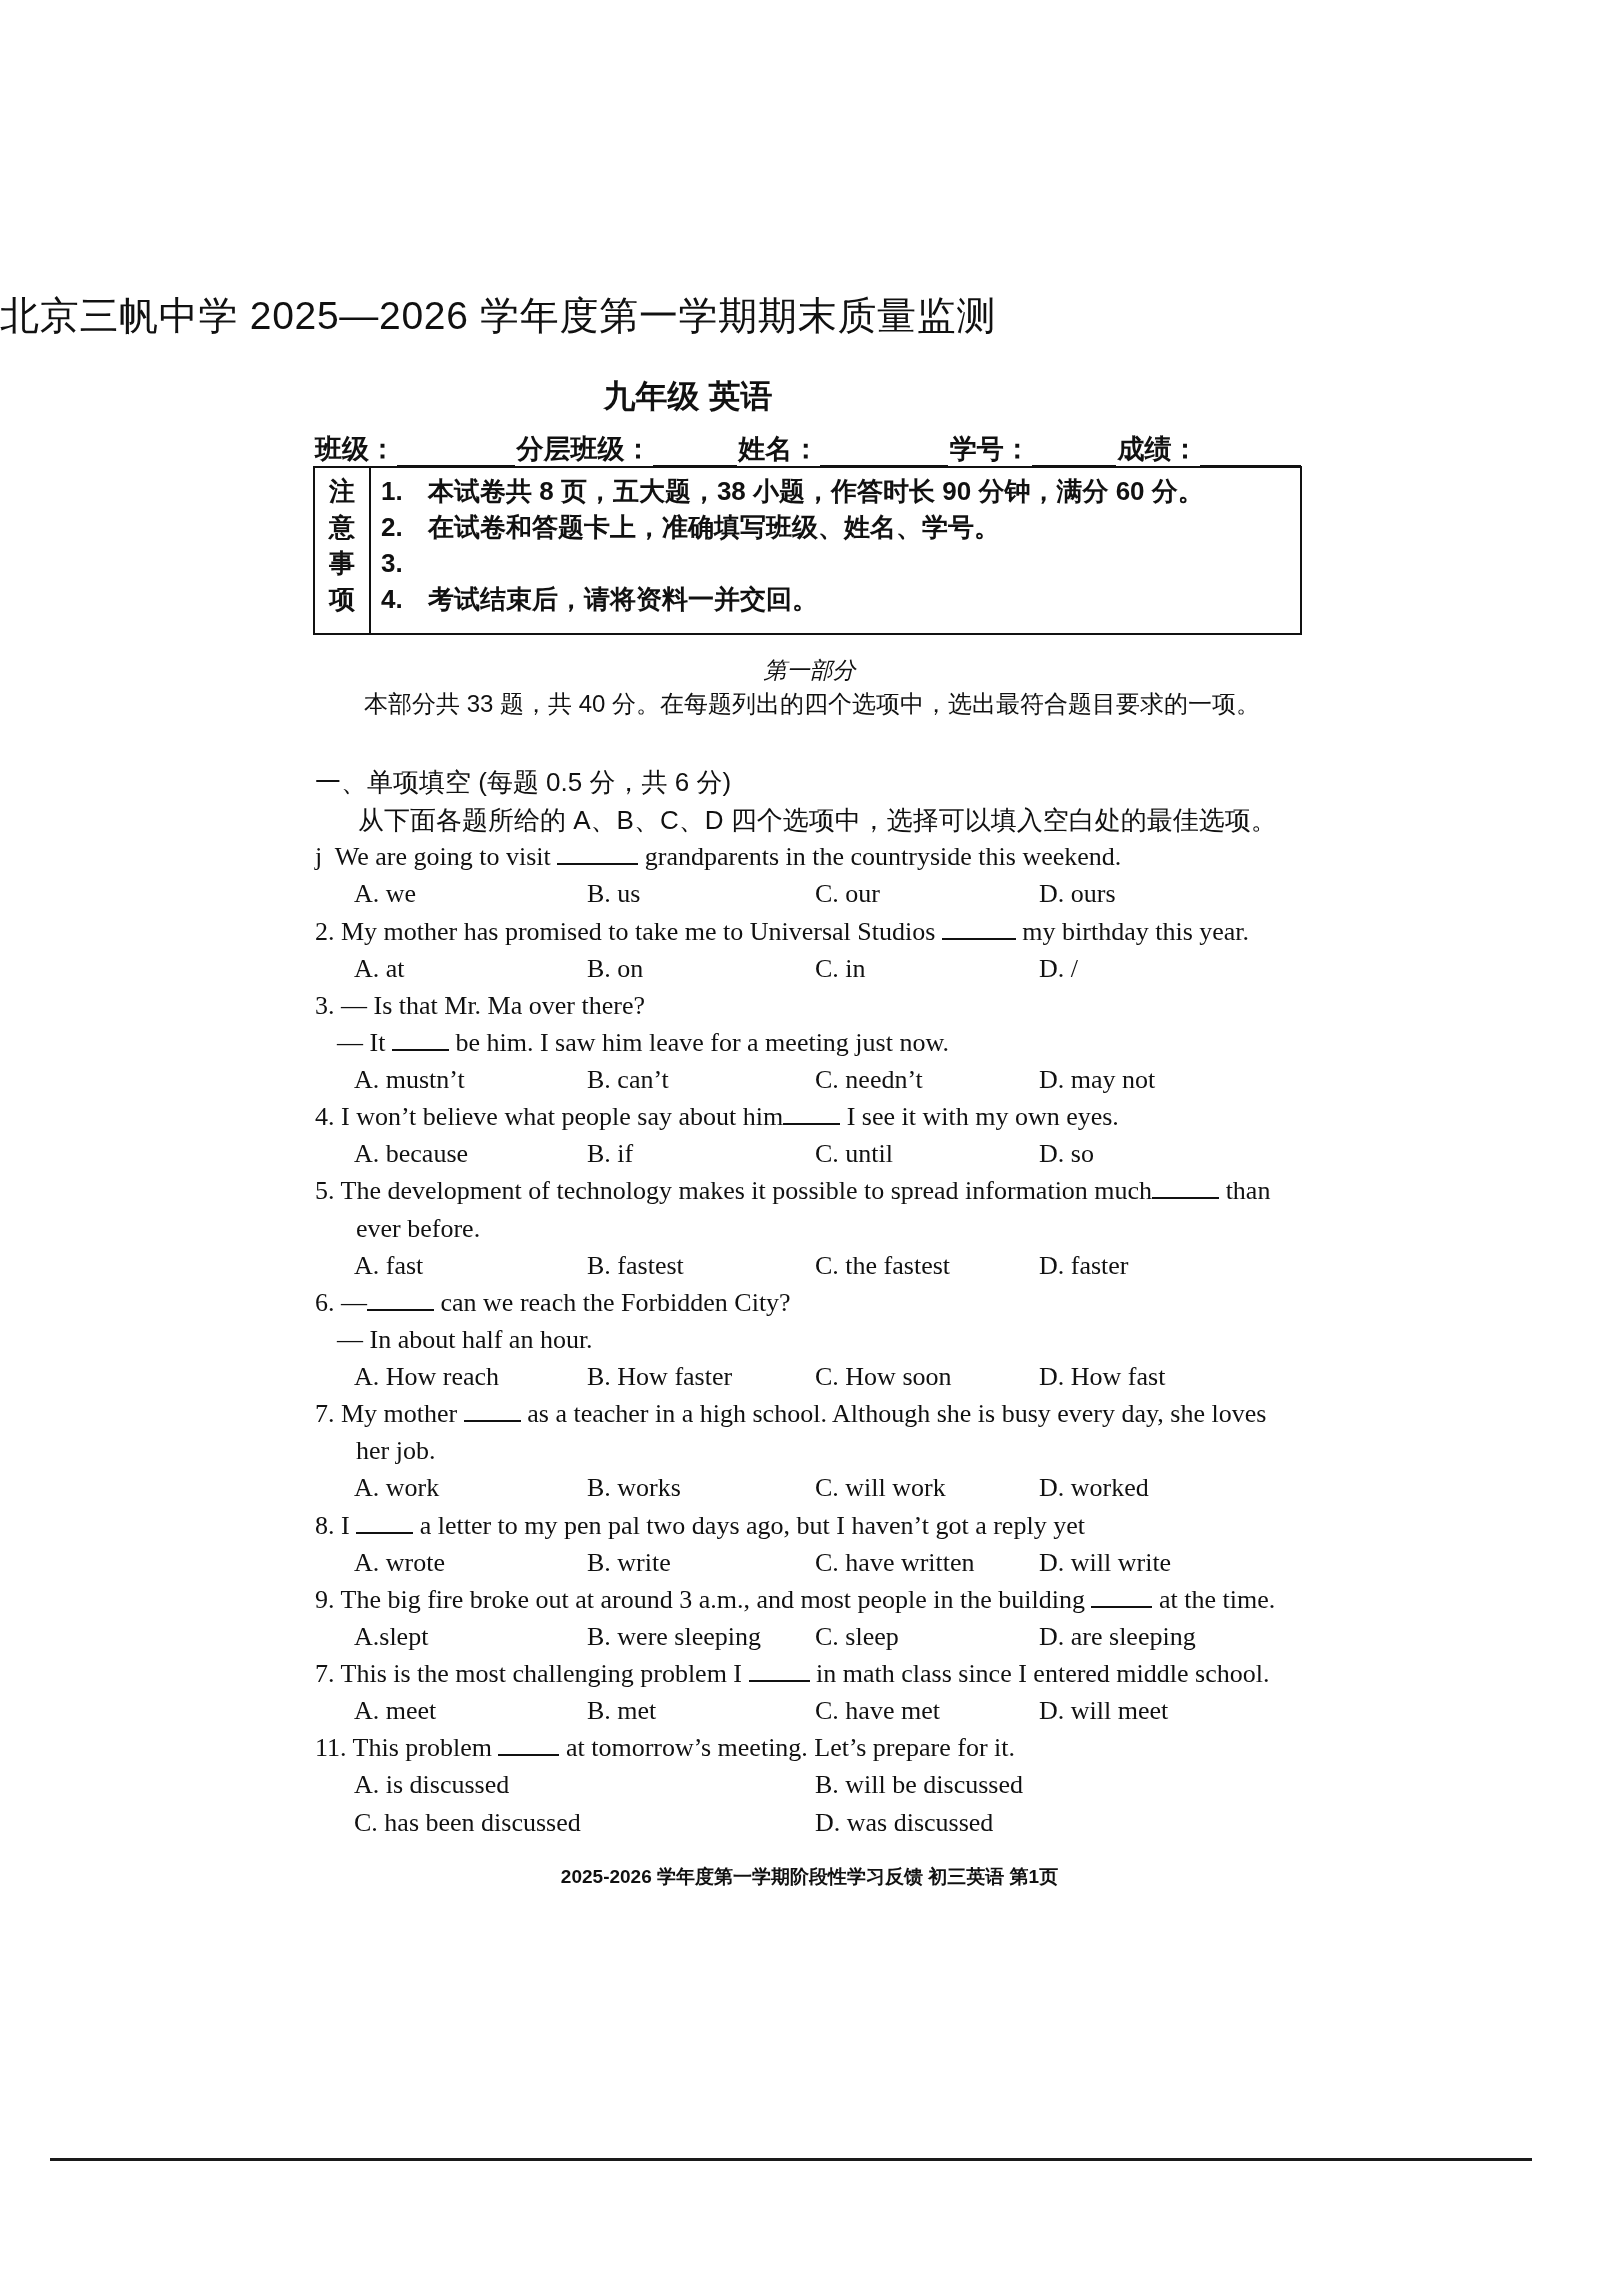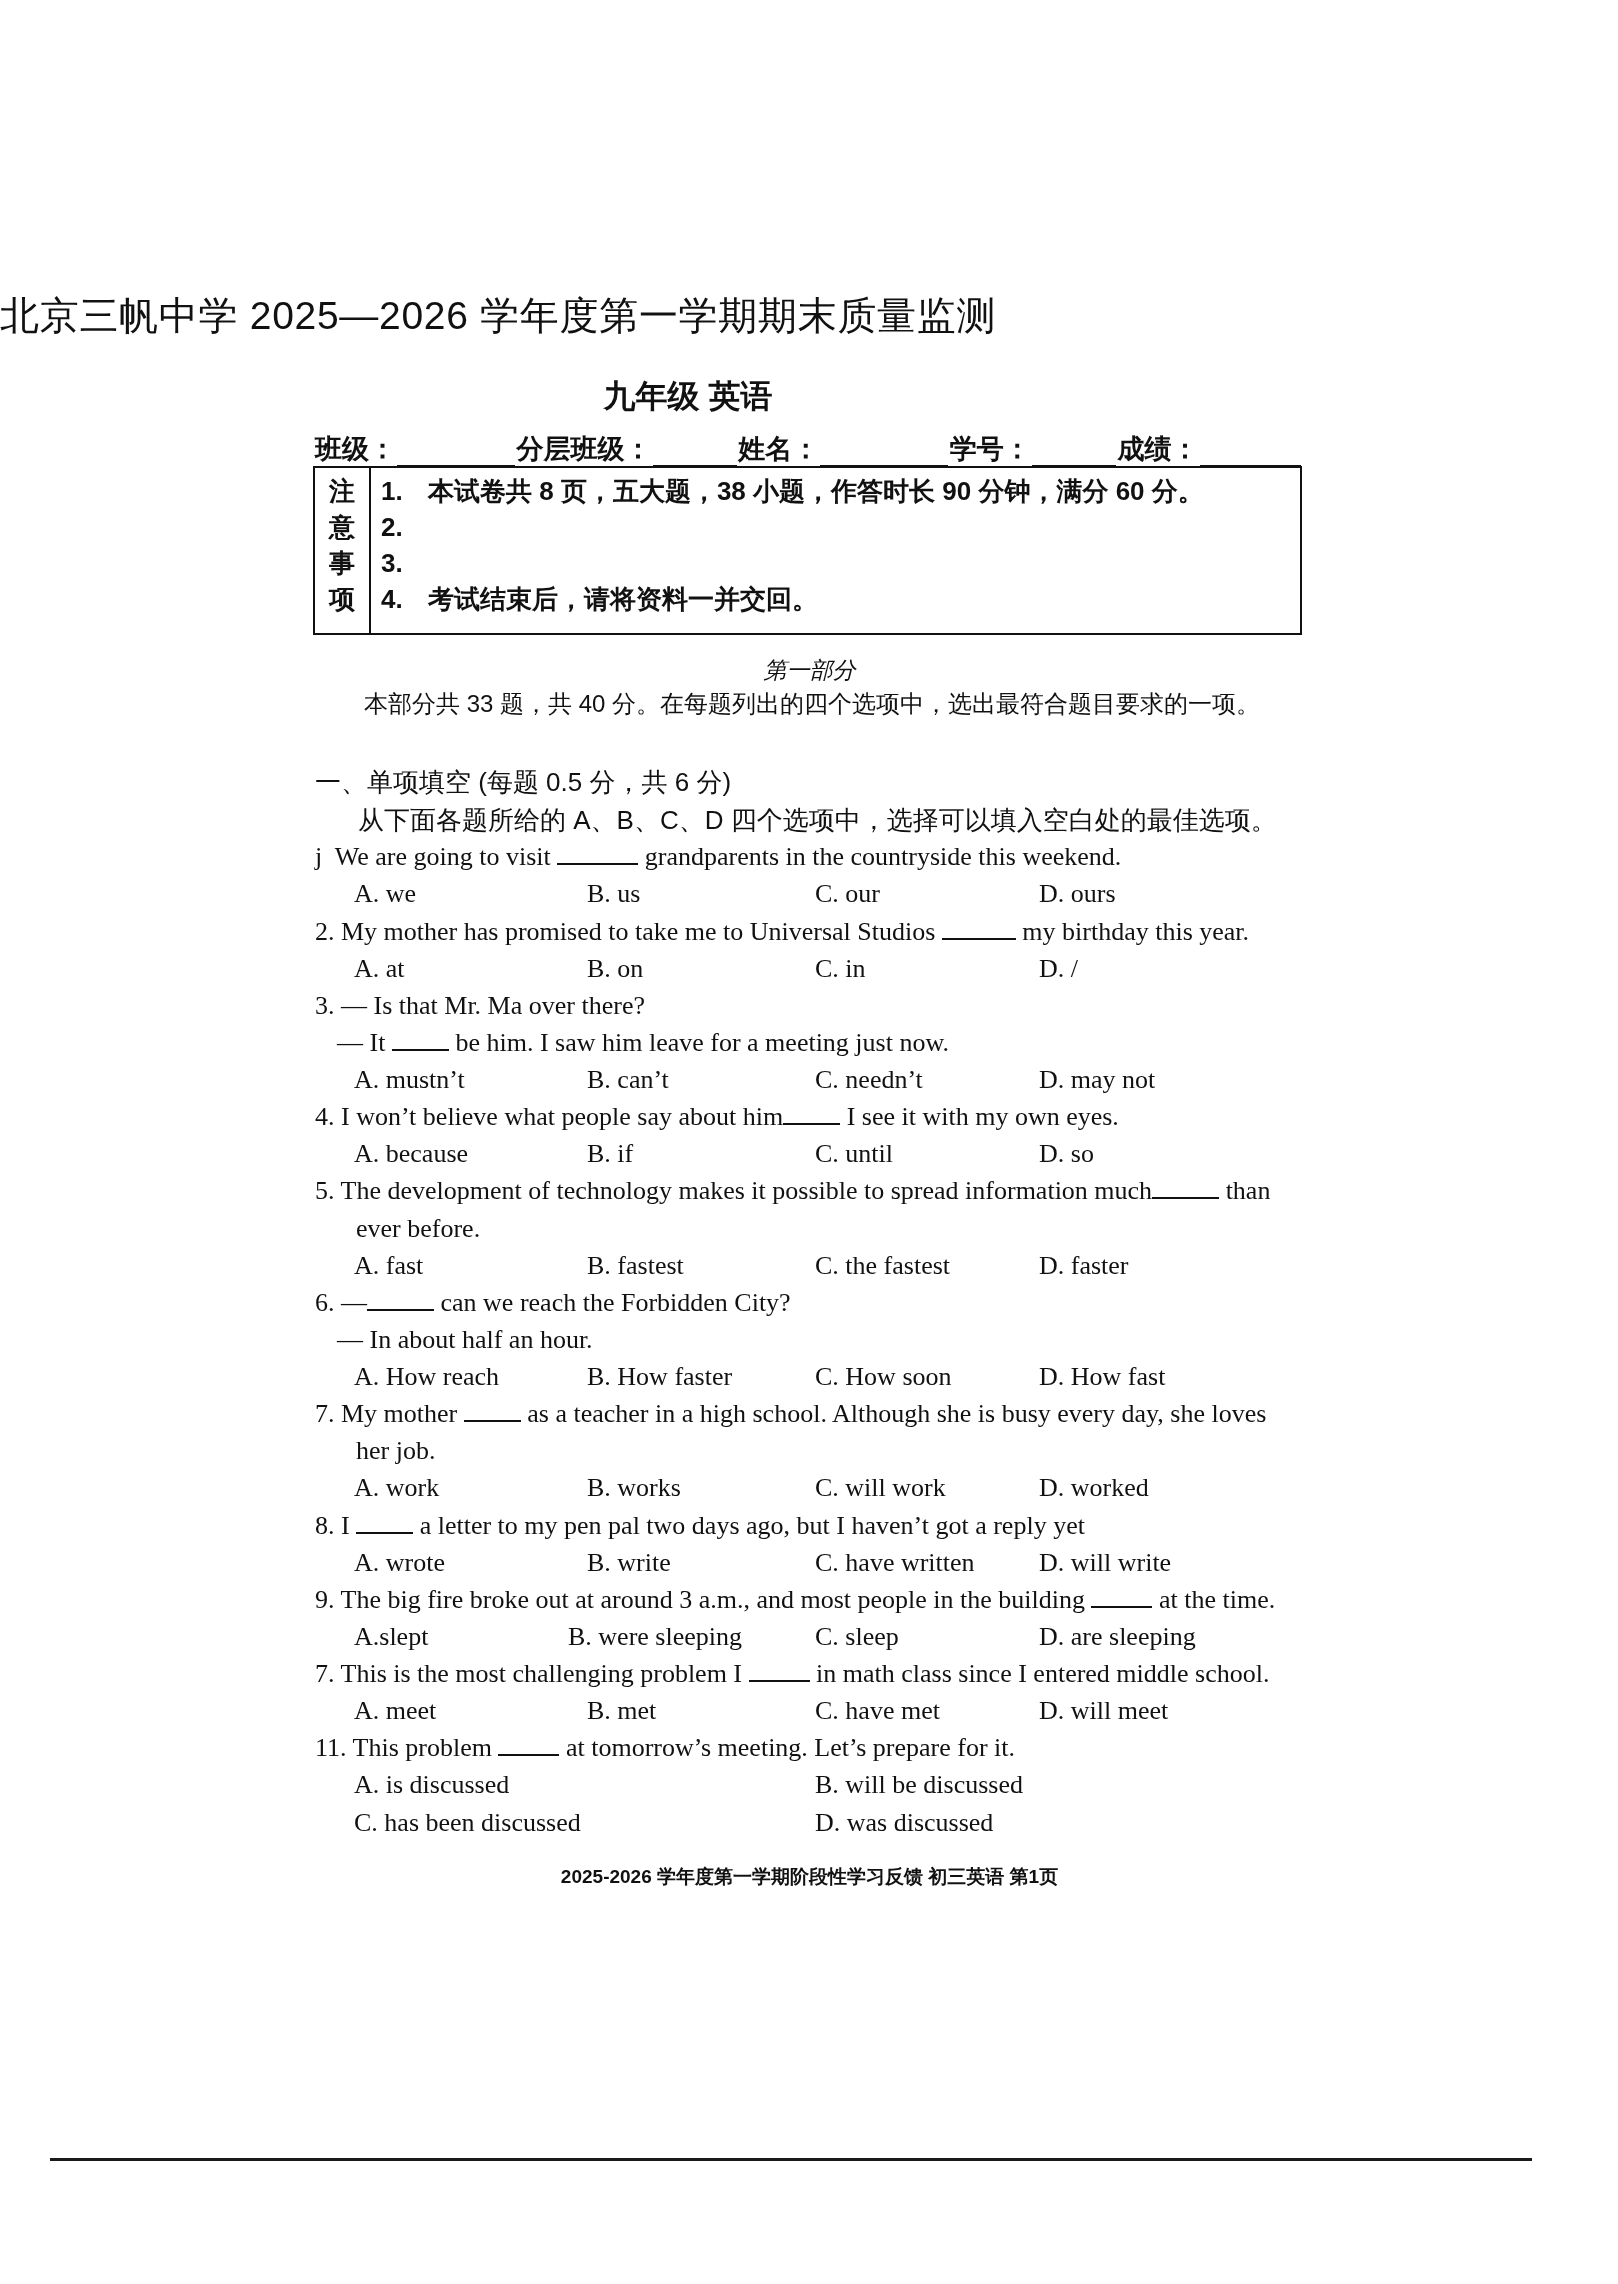--- a/index.html
+++ b/index.html
@@ -64,20 +64,21 @@
     <span>项</span>
   </div>
   <div class="notice-divider"></div>
   <div class="notice-items">
     <div class="notice-item">
       <span class="notice-num">1.</span>
       <span>本试卷共 8 页，五大题，38 小题，作答时长 90 分钟，满分 60 分。</span>
     </div>
     <div class="notice-item">
       <span class="notice-num">2.</span>
+      <span>在试卷和答题卡上，准确填写班级、姓名、学号。</span>
     </div>
     <div class="notice-item">
       <span class="notice-num">3.</span>
     </div>
     <div class="notice-item">
       <span class="notice-num">4.</span>
       <span>考试结束后，请将资料一并交回。</span>
     </div>
   </div>
 </div>
@@ -164,21 +165,21 @@
 <div class="abs opt serif" style="top:1548px;left:354px">A. wrote</div>
 <div class="abs opt serif" style="top:1548px;left:587px">B. write</div>
 <div class="abs opt serif" style="top:1548px;left:815px">C. have written</div>
 <div class="abs opt serif" style="top:1548px;left:1039px">D. will write</div>
 
 <div class="abs q serif" style="top:1585px">
   <span>9.</span>
   <span>The big fire broke out at around 3 a.m., and most people in the building </span><span class="blank" style="width:61px"></span><span> at the time.</span>
 </div>
 <div class="abs opt serif" style="top:1622px;left:354px">A.slept</div>
-<div class="abs opt serif" style="top:1622px;left:568px">B. were sleeping</div>
+<div class="abs opt serif" style="top:1622px;left:587px">B. were sleeping</div>
 <div class="abs opt serif" style="top:1622px;left:815px">C. sleep</div>
 <div class="abs opt serif" style="top:1622px;left:1039px">D. are sleeping</div>
 
 <div class="abs q serif" style="top:1659px">
   <span>7.</span>
   <span>This is the most challenging problem I </span><span class="blank" style="width:61px"></span><span> in math class since I entered middle school.</span>
 </div>
 <div class="abs opt serif" style="top:1696px;left:354px">A. meet</div>
 <div class="abs opt serif" style="top:1696px;left:587px">B. met</div>
 <div class="abs opt serif" style="top:1696px;left:815px">C. have met</div>

